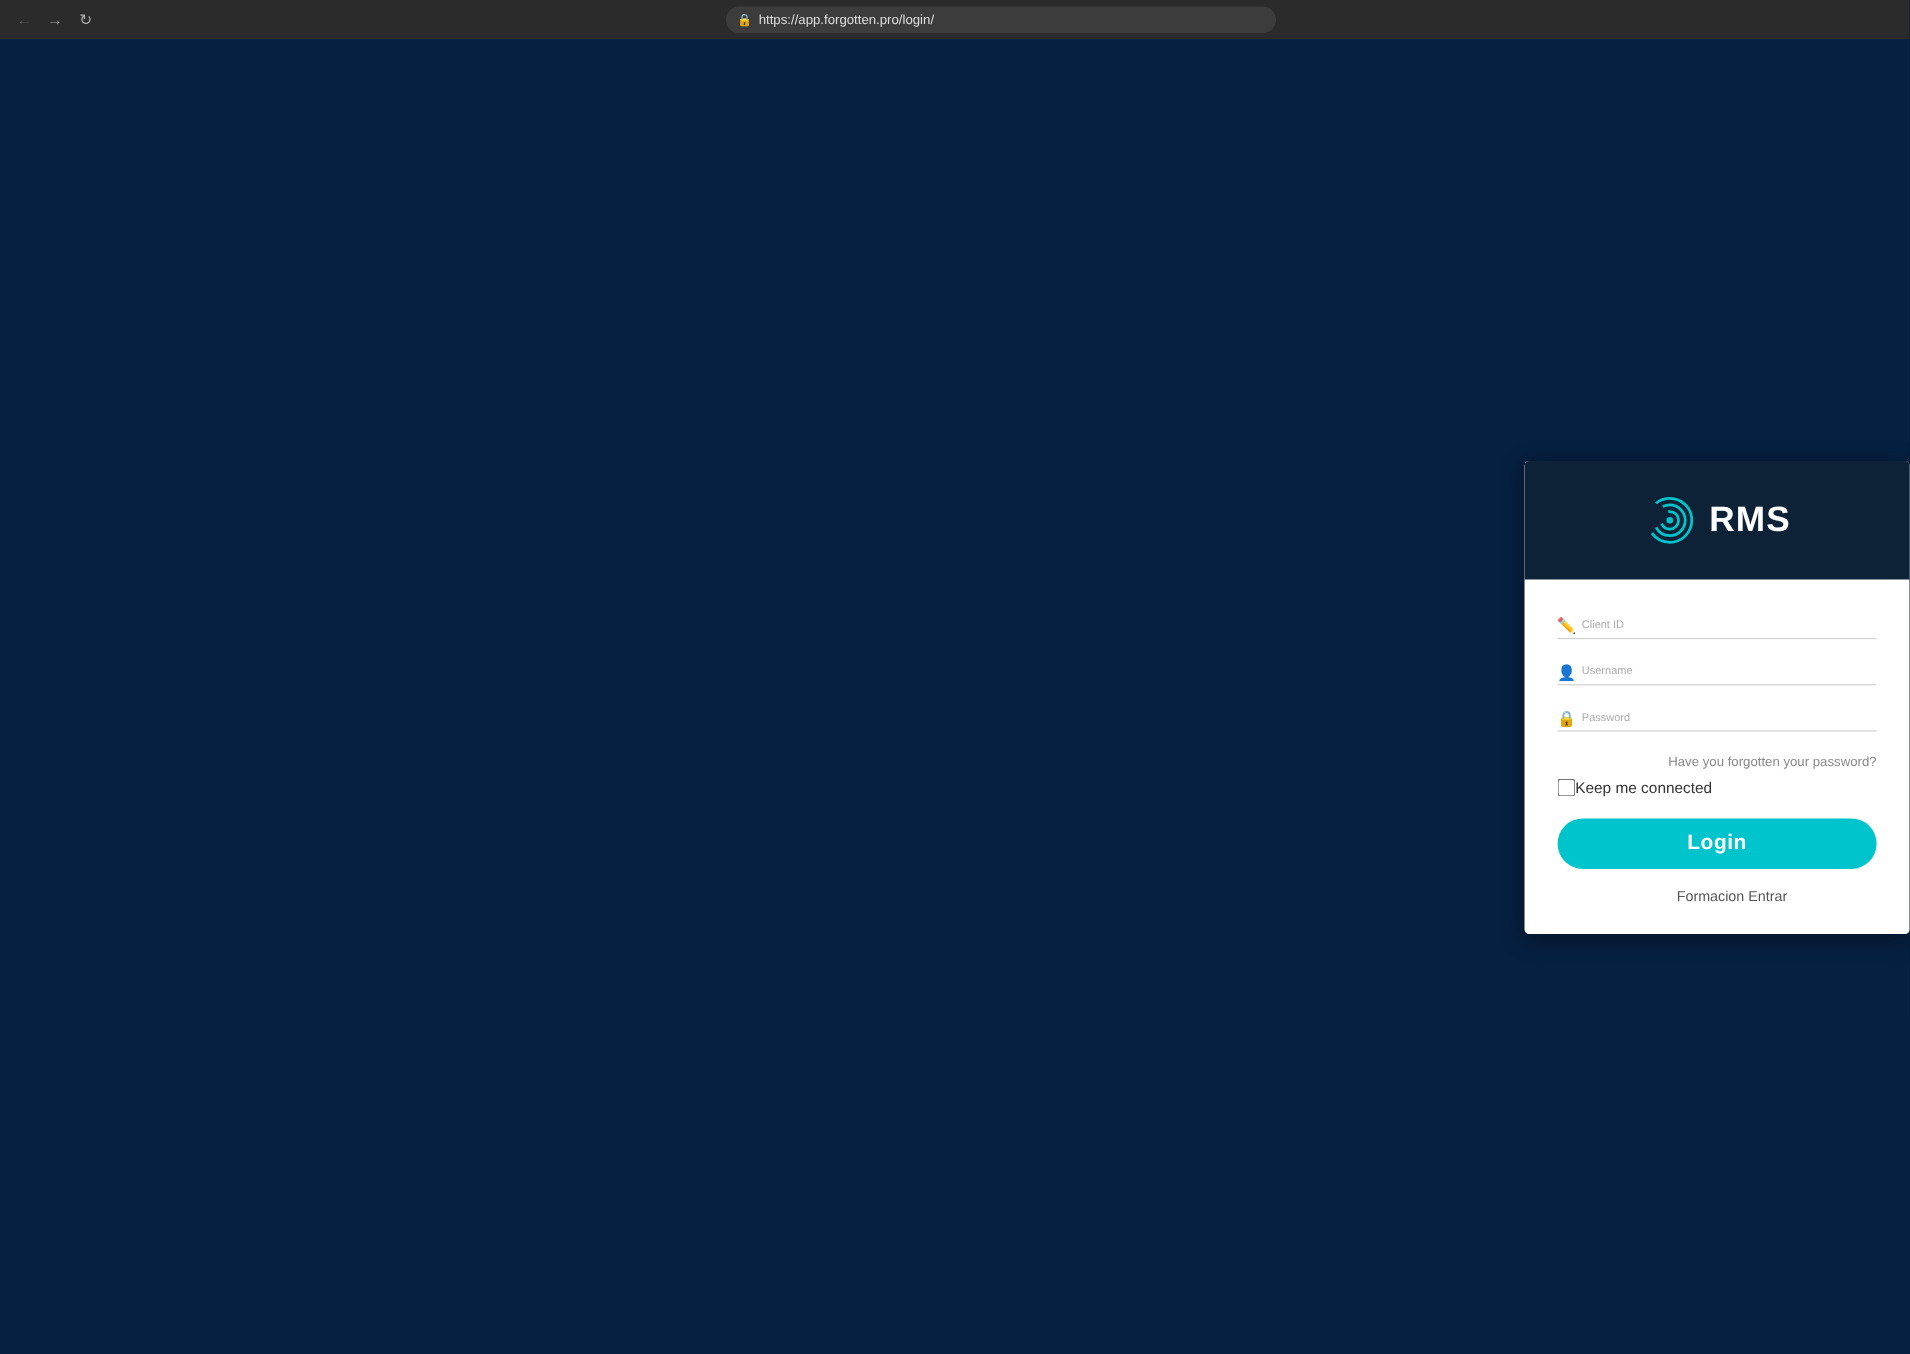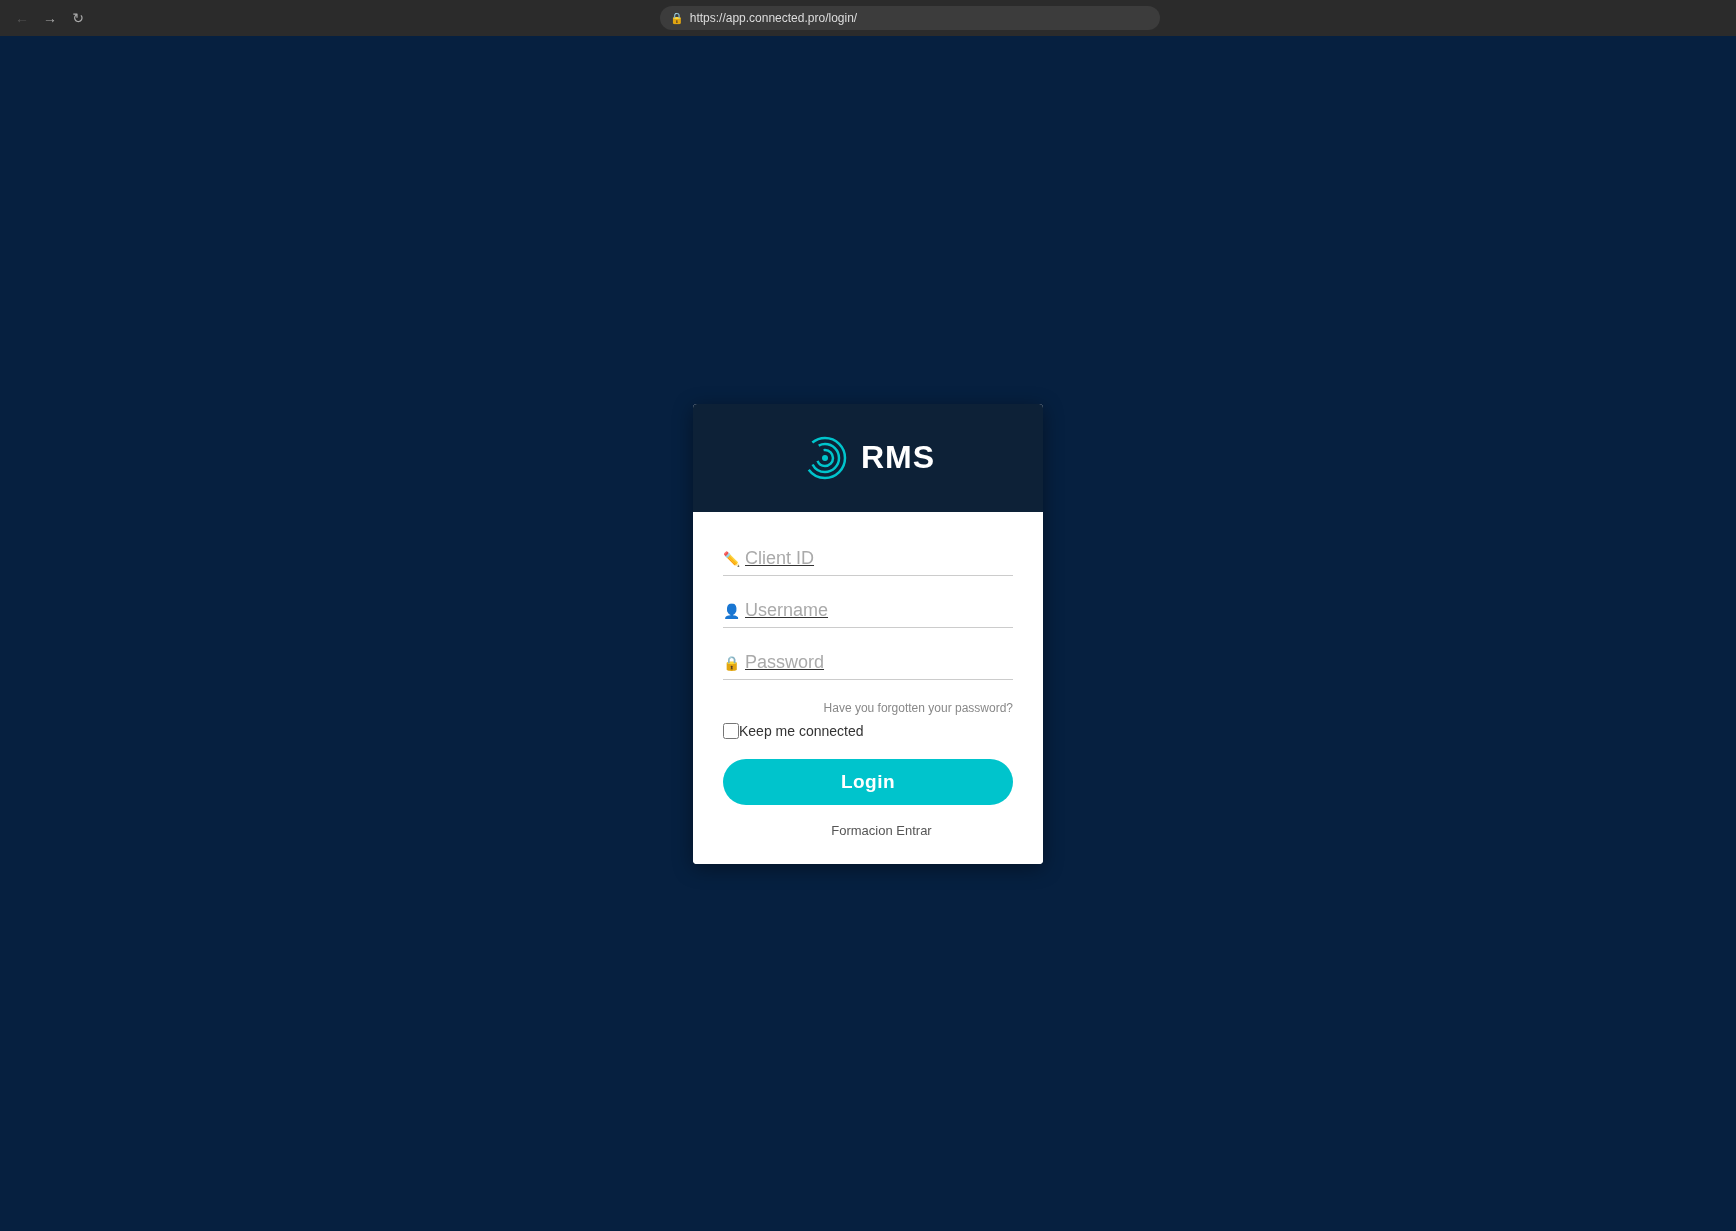--- a/index.html
+++ b/index.html
@@ -78,21 +78,21 @@
       font-size: 12px;
     }
 
     
     .page-content {
       width: 100%;
       height: calc(1231px - 36px);
       background-color: #062040;
       display: flex;
       align-items: center;
-      justify-content: center;
+      justify-content: flex-end;
     }
 
     
     .login-card {
       width: 350px;
       background: #ffffff;
       border-radius: 4px;
       overflow: hidden;
       box-shadow: 0 4px 20px rgba(0,0,0,0.4);
     }
@@ -135,25 +135,24 @@
       transform: translateY(-50%);
       color: #aaa;
       font-size: 14px;
     }
 
     .form-field input {
       width: 100%;
       border: none;
       border-bottom: 1px solid #ccc;
       padding: 6px 6px 6px 22px;
-      font-size: 18px;
+      font-size: 10px;
       color: #333;
       outline: none;
       background: transparent;
-      text-decoration: underline;
     }
 
     .form-field input::placeholder {
       color: #aaa;
     }
 
     .forgot-password {
       text-align: right;
       margin-top: 4px;
       margin-bottom: 7px;
@@ -213,21 +212,21 @@
   </style>
 </head>
 <body>
 
 <div class="browser-chrome">
   <div class="browser-nav-btn disabled">←</div>
   <div class="browser-nav-btn">→</div>
   <div class="browser-reload-btn">↻</div>
   <div class="browser-address-bar">
     <span class="browser-address-icon">🔒</span>
-    <span class="browser-address-text">https://app.connected.pro/login/</span>
+    <span class="browser-address-text">https://app.forgotten.pro/login/</span>
   </div>
 </div>
 
 <div class="page-content">
   <div class="login-card">
 
     <div class="login-card-header">
       <svg class="rms-logo-icon" viewBox="0 0 48 48" xmlns="http://www.w3.org/2000/svg">
 
         <circle cx="24" cy="24" r="20" fill="none" stroke="#00c4cc" stroke-width="2.5" stroke-dasharray="60 30" stroke-dashoffset="10"></circle>

